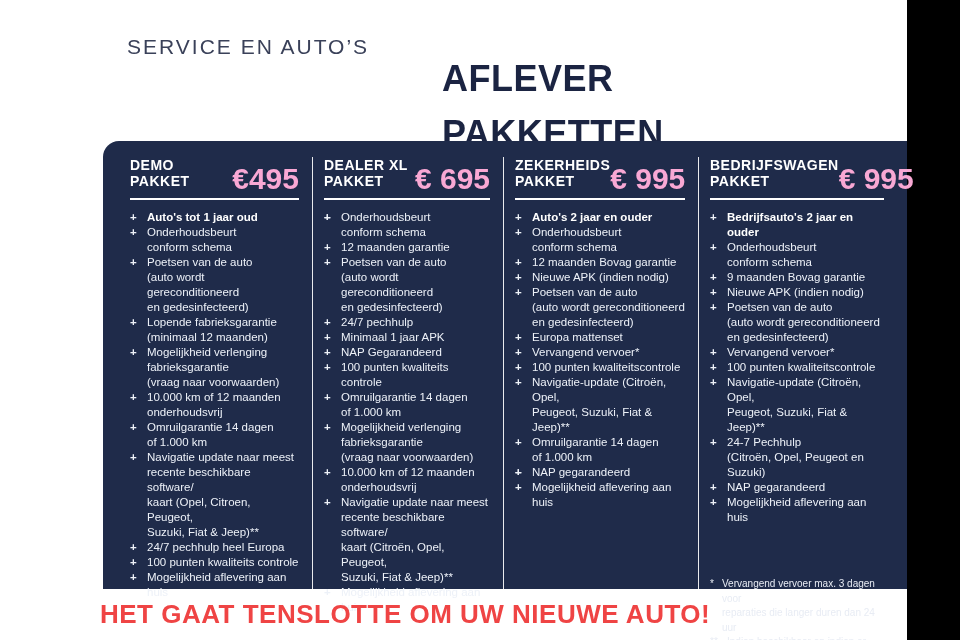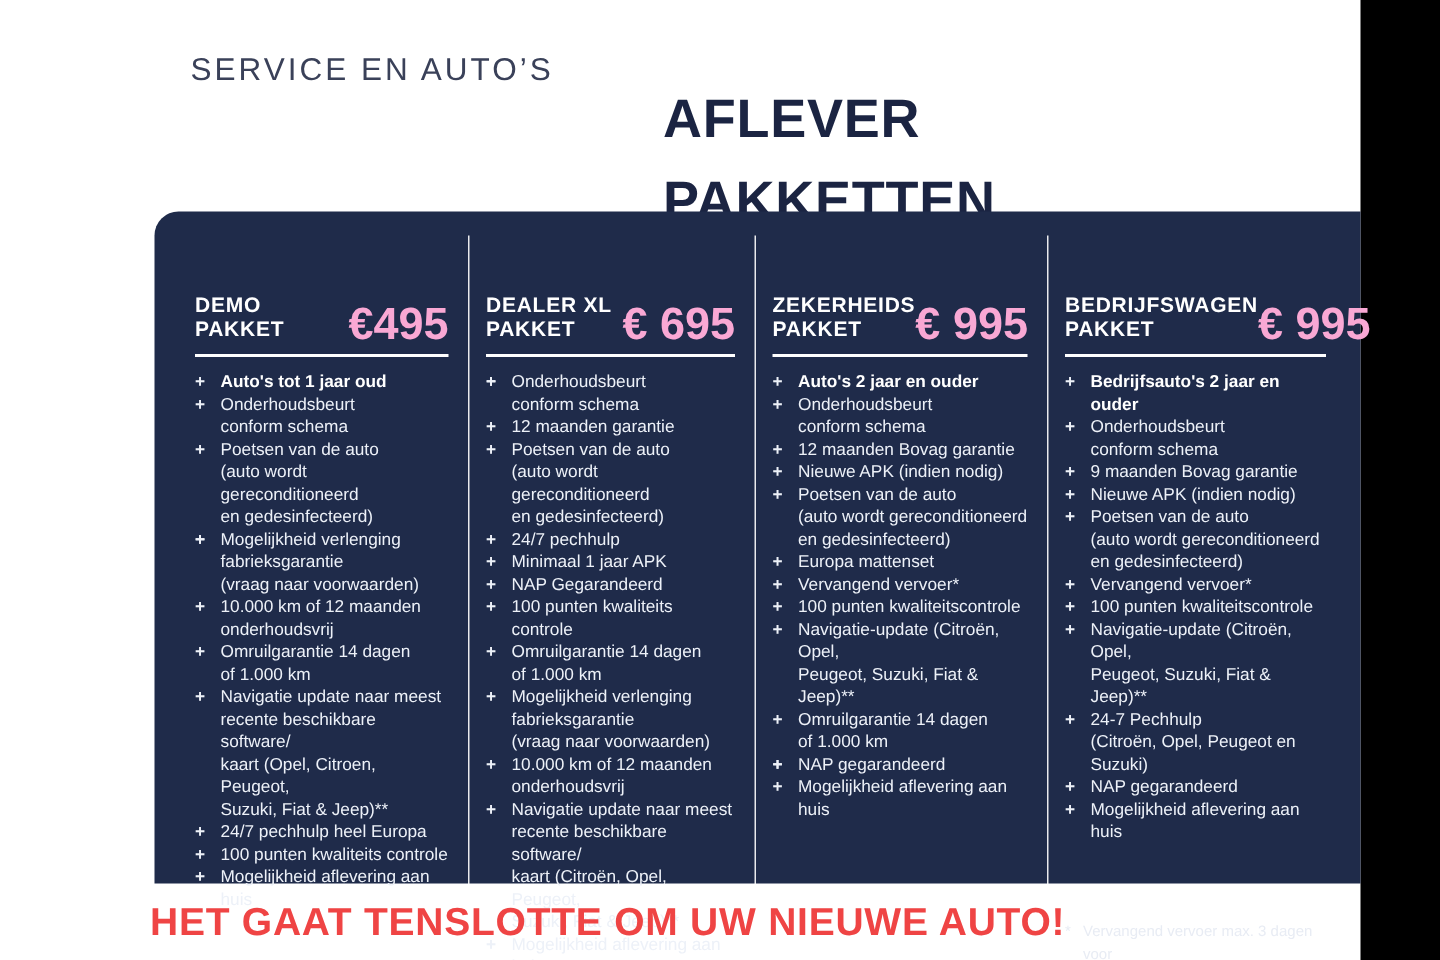--- a/index.html
+++ b/index.html
@@ -17,21 +17,21 @@
 
   
   .panel{position:absolute;left:103px;top:141px;width:804px;height:448px;box-sizing:border-box;
          background:#1f2b4a;border-radius:16px 0 0 0;
          padding:16px 10px 14px 27px;
          display:grid;grid-template-columns:182px 191px 195px 1fr;}
   .col{box-sizing:border-box;padding-right:13px;min-width:0;}
   .col + .col{border-left:1.5px solid rgba(255,255,255,0.9);padding-left:11px;}
 
   .col-head{display:flex;justify-content:space-between;align-items:flex-end;
-            border-bottom:2px solid #ffffff;padding-bottom:9px;margin-bottom:10px;margin-top:38px;}
+            border-bottom:2px solid #ffffff;padding-bottom:9px;margin-bottom:10px;}
   .col-title{font-size:14px;font-weight:bold;letter-spacing:0.5px;line-height:16px;
              color:#ffffff;white-space:pre-line;text-transform:uppercase;}
   .col-price{font-size:30px;font-weight:bold;color:#f9a8d4;line-height:21px;white-space:nowrap;}
 
   .item{position:relative;padding-left:17px;font-size:11.5px;line-height:15px;
         color:#edf1f8;white-space:pre-line;}
   .item .plus{position:absolute;left:0;top:0;font-weight:bold;color:#edf1f8;}
   .item.bold{font-weight:bold;color:#ffffff;}
 
   .footnotes{margin-top:52px;}
@@ -67,21 +67,22 @@
 PAKKET</div>
         <div class="col-price">€495</div>
       </div>
       <div class="items">
           <div class="item bold"><span class="plus">+</span><span>Auto's tot 1 jaar oud</span></div>
           <div class="item"><span class="plus">+</span><span>Onderhoudsbeurt
 conform schema</span></div>
           <div class="item"><span class="plus">+</span><span>Poetsen van de auto
 (auto wordt gereconditioneerd
 en gedesinfecteerd)</span></div>
-          <div class="item"><span class="plus">+</span></div>
+          <div class="item"><span class="plus">+</span><span>Lopende fabrieksgarantie
+(minimaal 12 maanden)</span></div>
           <div class="item"><span class="plus">+</span><span>Mogelijkheid verlenging
 fabrieksgarantie
 (vraag naar voorwaarden)</span></div>
           <div class="item"><span class="plus">+</span><span>10.000 km of 12 maanden
 onderhoudsvrij</span></div>
           <div class="item"><span class="plus">+</span><span>Omruilgarantie 14 dagen
 of 1.000 km</span></div>
           <div class="item"><span class="plus">+</span><span>Navigatie update naar meest
 recente beschikbare software/
 kaart (Opel, Citroen,  Peugeot,

